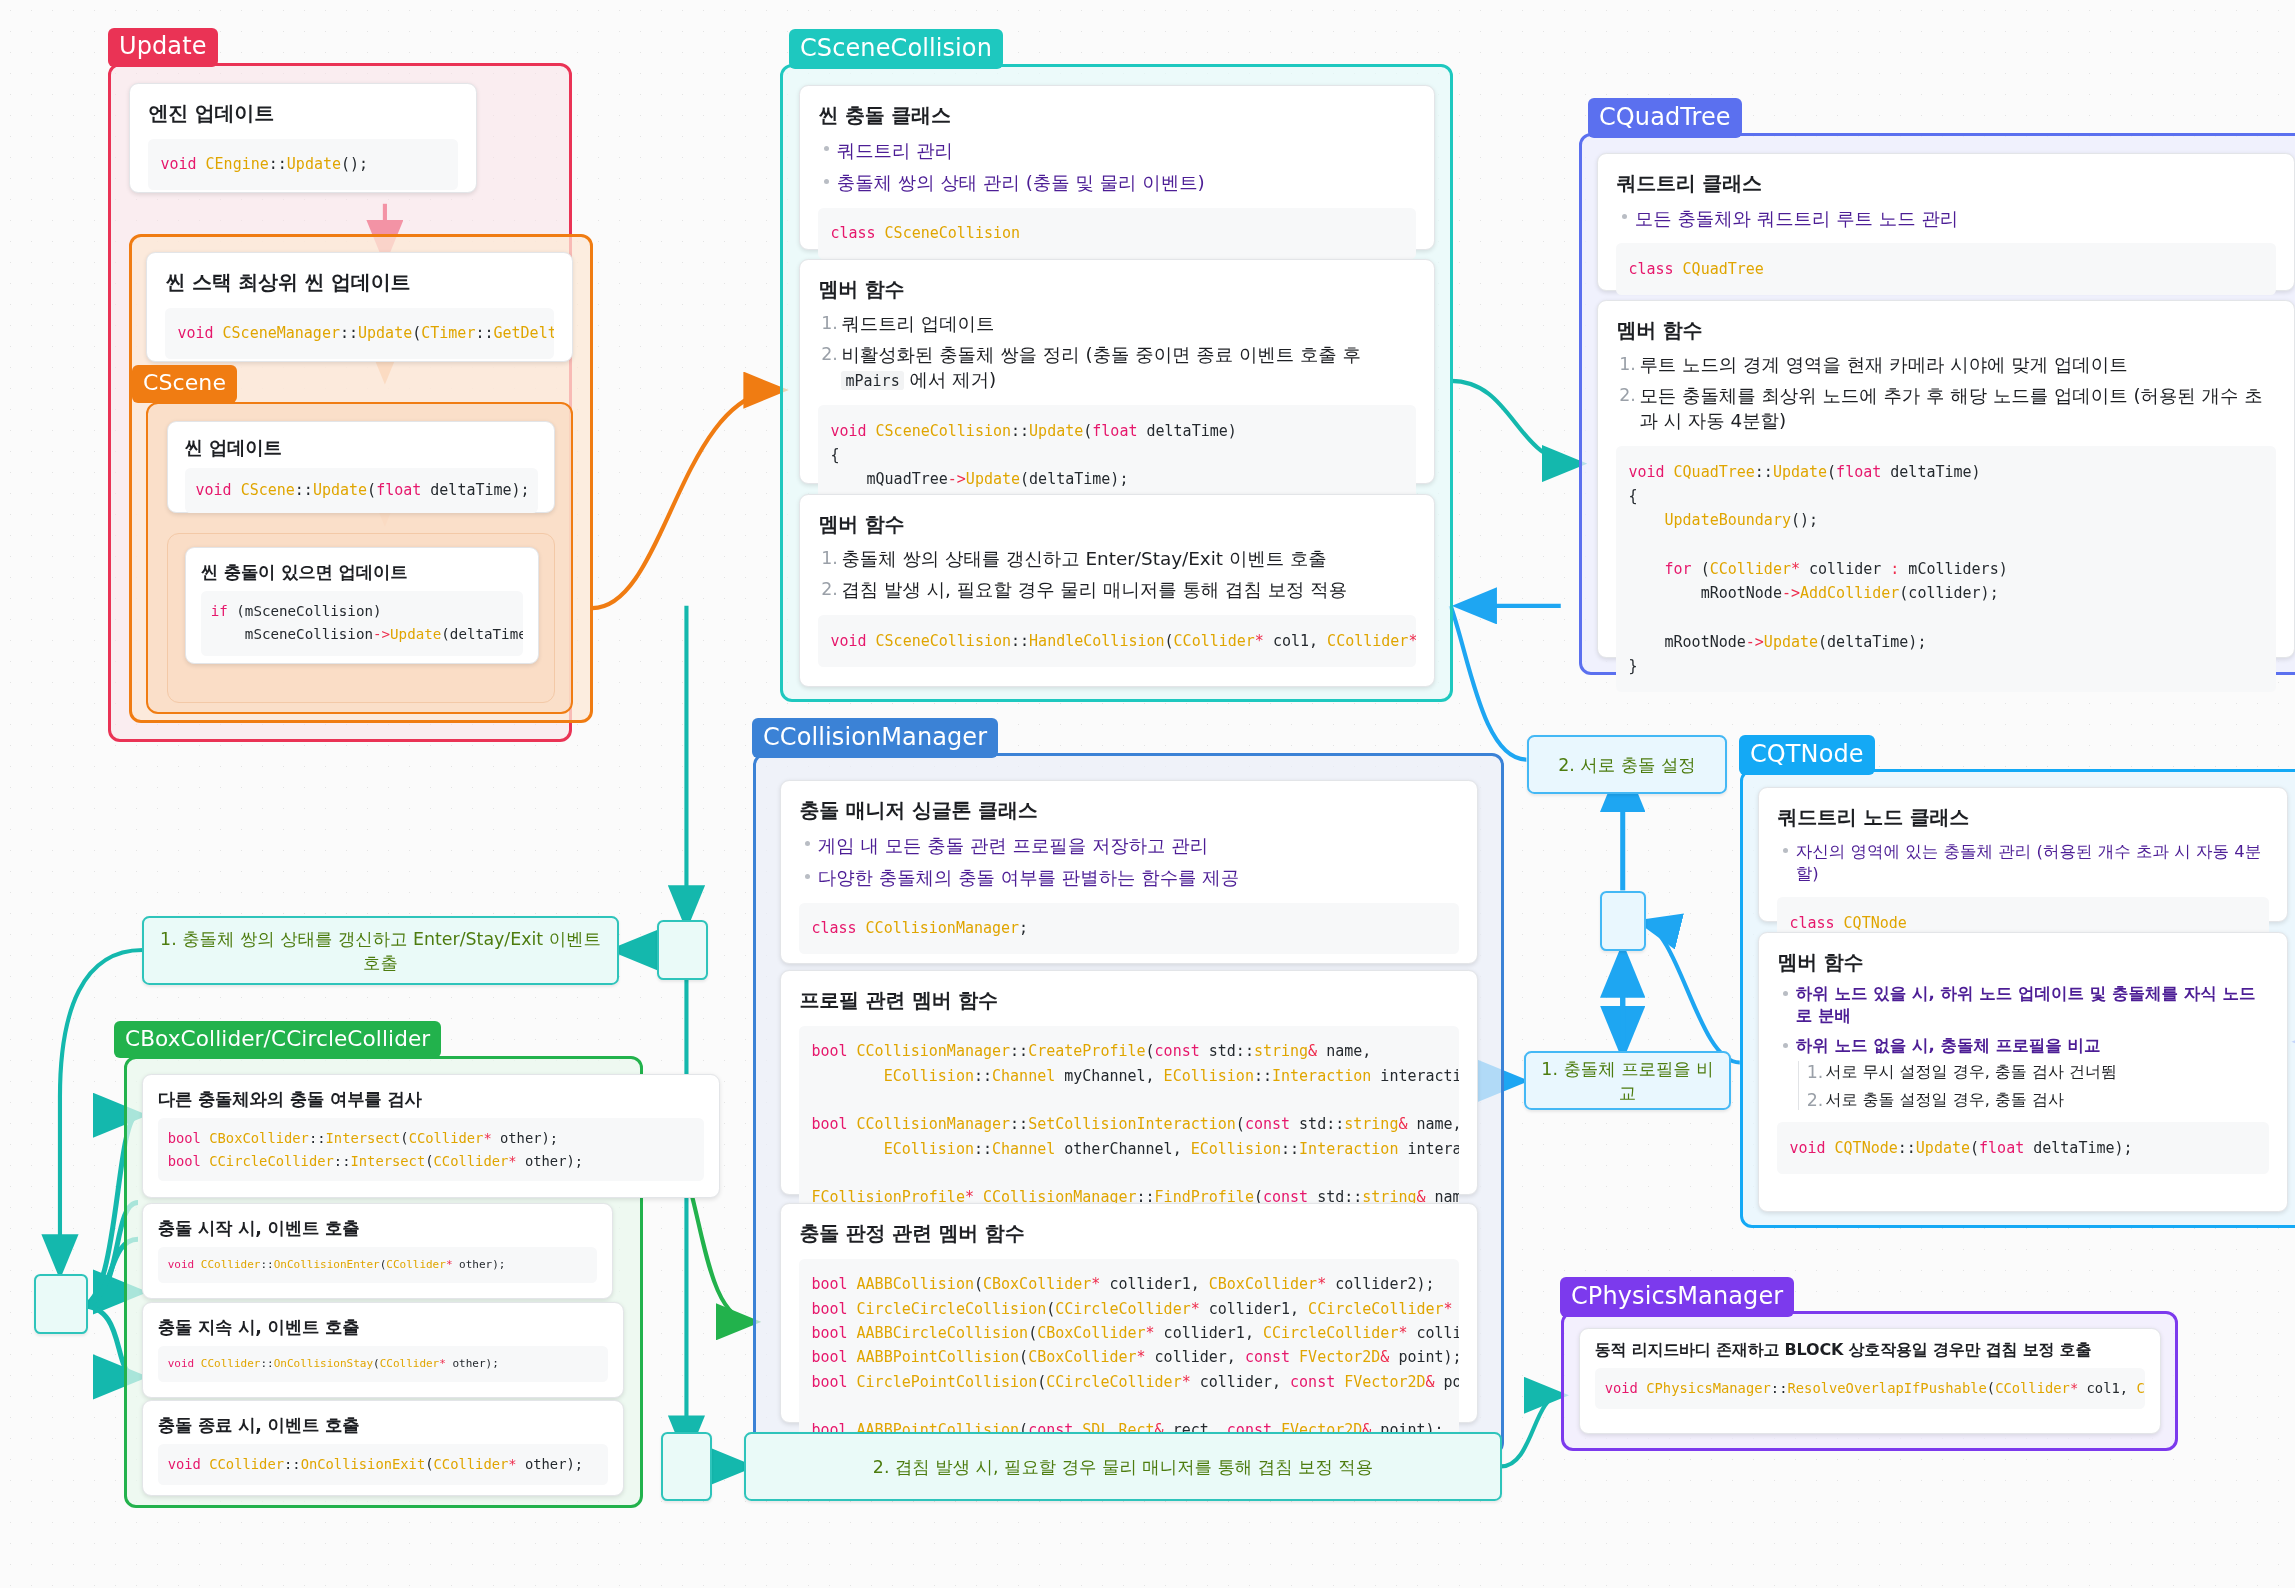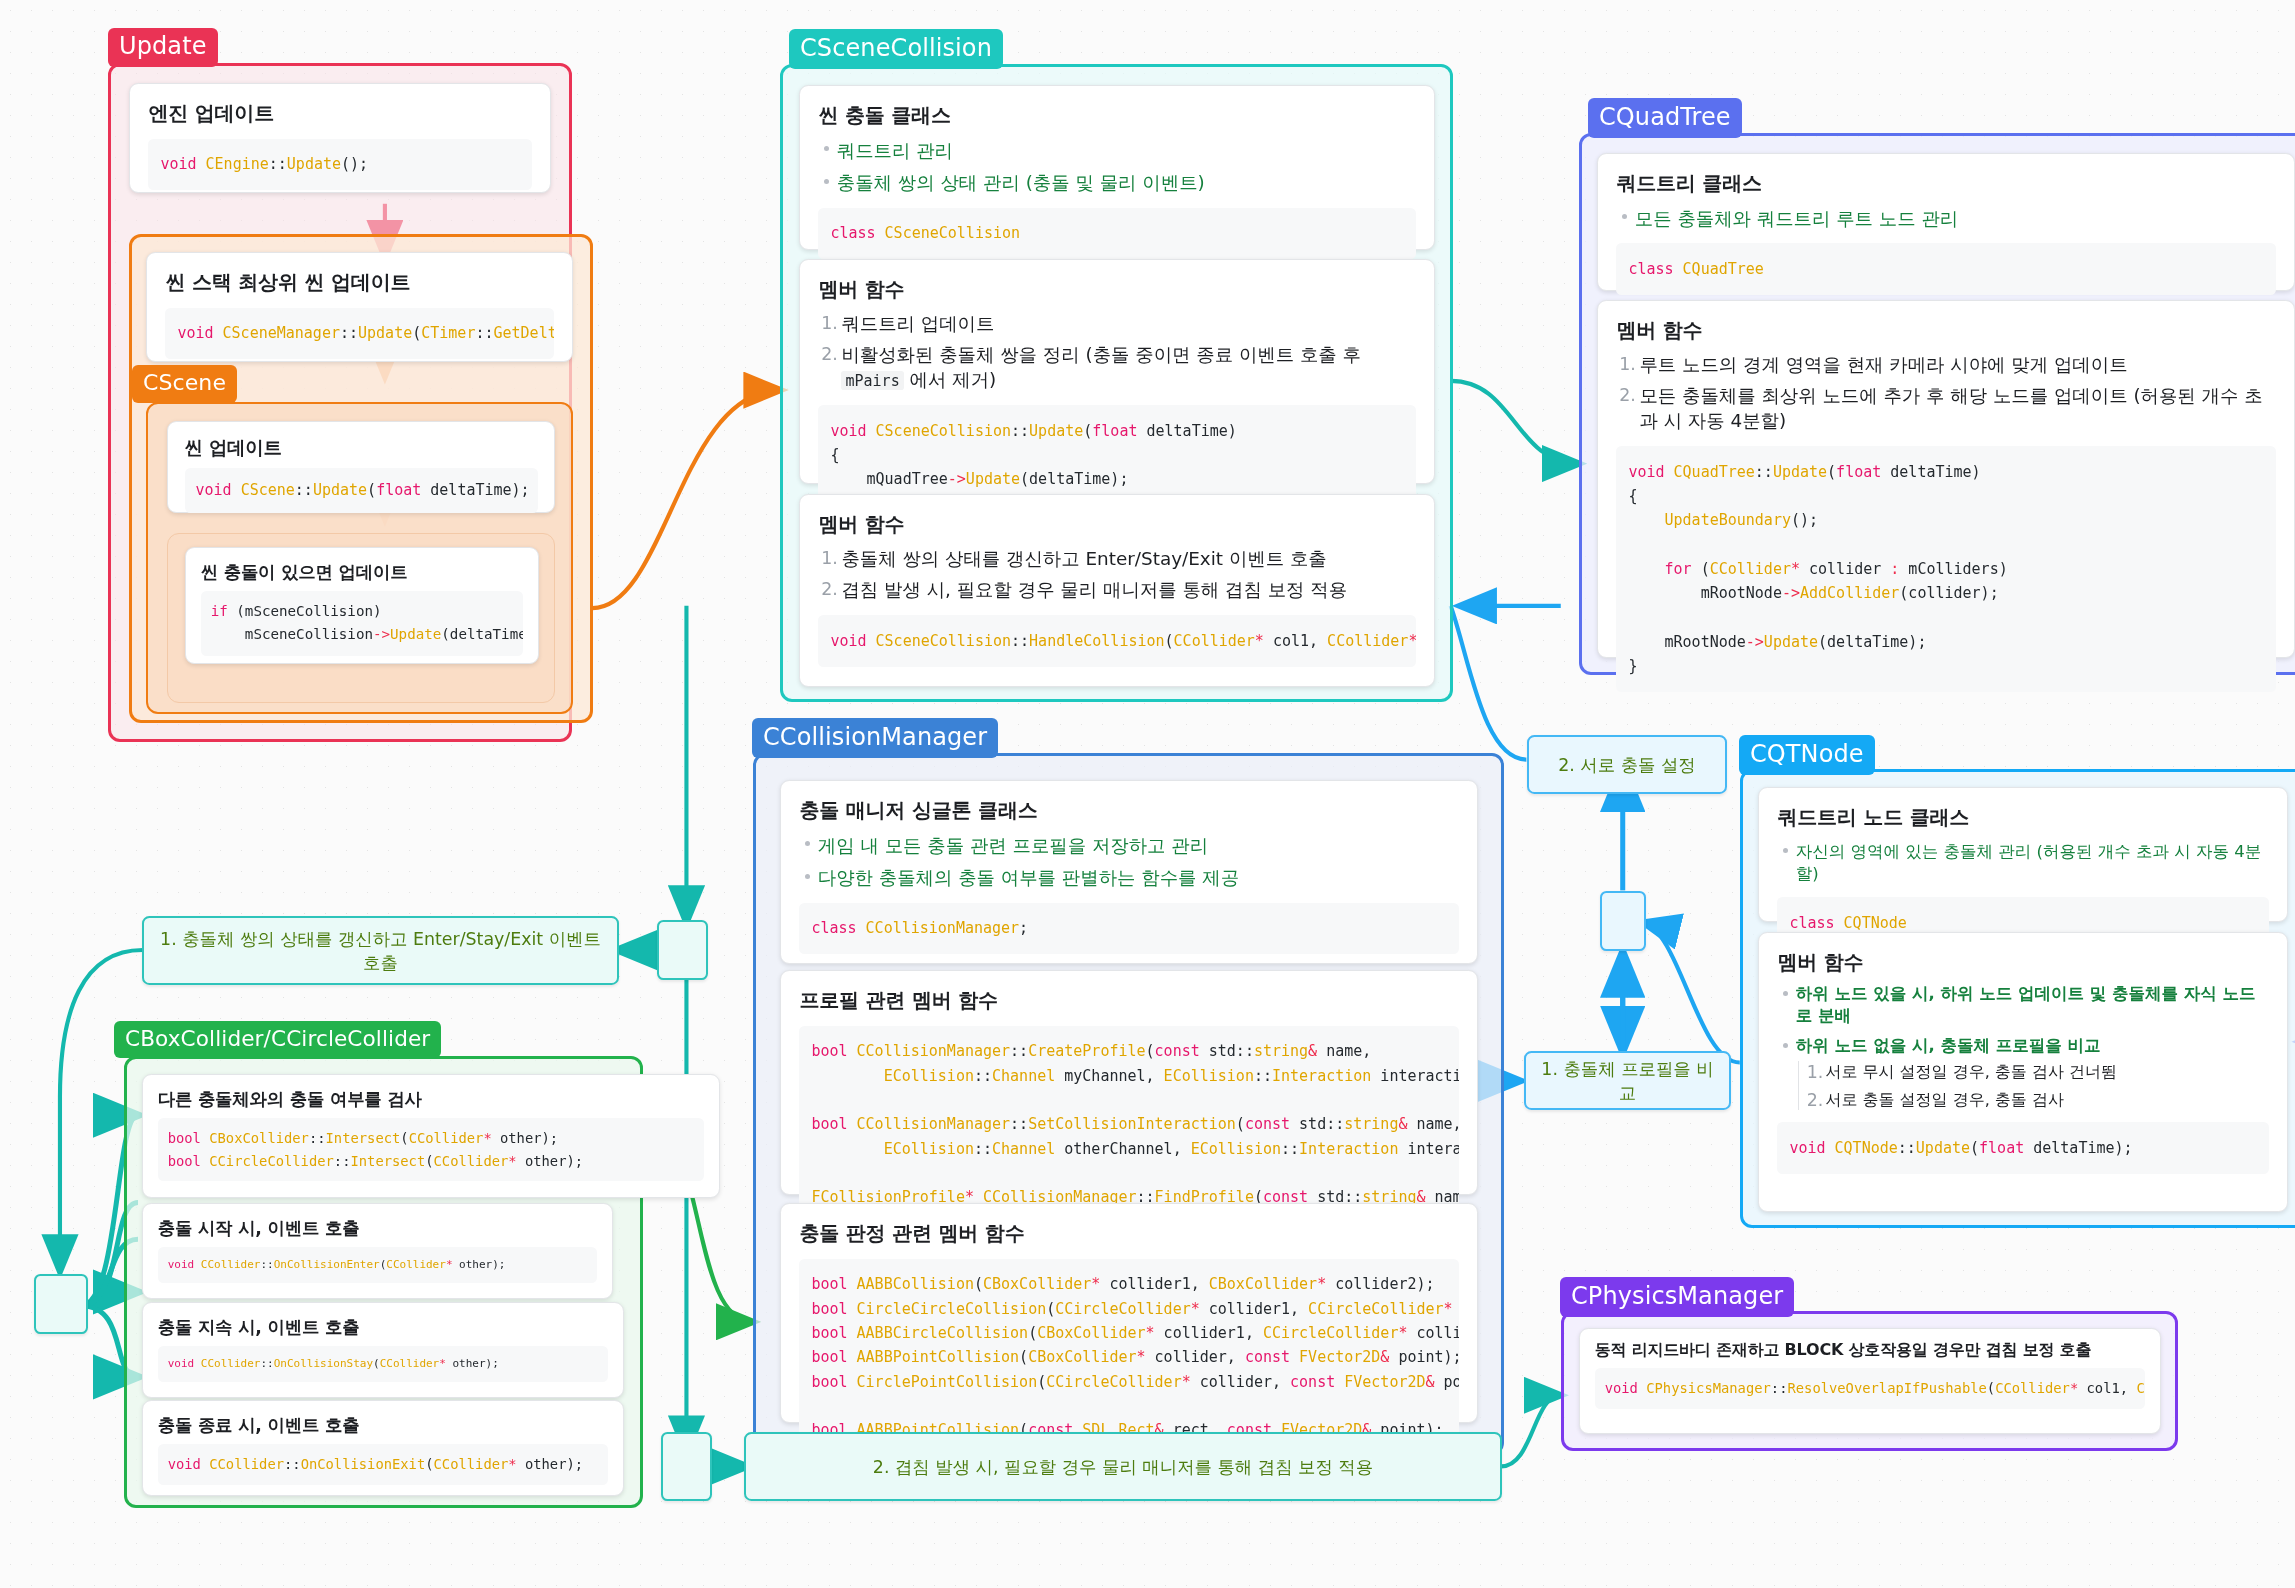--- a/index.html
+++ b/index.html
@@ -25,21 +25,21 @@
   .card{
     position:absolute;background:#ffffff;border:1.4px solid #e3e5e8;border-radius:9.2px;
     box-shadow:0 1.8px 4.1px rgba(0,0,0,.10);box-sizing:border-box;
     padding:15.6px 18.4px 15.6px 18.4px;
   }
   .card h3{
     margin:0 0 2.8px 0;font-size:20px;font-weight:bold;color:#1d1f23;letter-spacing:-0.2px;
   }
   .bullets{margin:10px 0 2.8px 0;padding:0;list-style:none;}
   .bullets li{
-    position:relative;padding-left:18.4px;font-size:18.4px;color:#15803d;margin-bottom:7.3px;line-height:1.35;
+    position:relative;padding-left:18.4px;font-size:18.4px;color:#4c1d95;margin-bottom:7.3px;line-height:1.35;
   }
   .bullets li:before{
     content:"";position:absolute;left:5.5px;top:7.8px;width:5px;height:5px;border-radius:50%;background:#b9bdc4;
   }
   .bullets.bold li{font-weight:bold;}
   ol.numlist{margin:9.2px 0 2.8px 0;padding-left:0;list-style:none;counter-reset:n;}
   ol.numlist li{
     position:relative;padding-left:23px;font-size:18.4px;color:#1d1f23;margin-bottom:6.4px;line-height:1.35;counter-increment:n;
   }
   ol.numlist li:before{
@@ -143,21 +143,21 @@
 
     <path d="M3195,2355 L3310,2355" stroke="#1ea6f2" stroke-width="11" fill="none" marker-end="url(#ah-sky)"></path>
 
     <path d="M5020,2280 C4400,2290 3400,1380 3180,1330" stroke="#1ea6f2" stroke-width="0" fill="none"></path>
     <path d="M3400,1320 L3180,1320" stroke="#1ea6f2" stroke-width="9" fill="none" marker-end="url(#ah-sky)"></path>
   </svg>
 
   <div class="group" style="left:108px;top:63px;width:464px;height:679px;border-color:#ea3355;background:rgba(250,226,231,.55);"></div>
   <div class="group-label" style="left:108px;top:27.5px;background:#ea3355;">Update</div>
 
-  <div class="card" style="left:129px;top:83px;width:422px;height:110px;">
+  <div class="card" style="left:129px;top:83px;width:348px;height:110px;">
     <h3>엔진 업데이트</h3>
     <div class="code"><span class="kw">void</span> <span class="cls">CEngine</span>::<span class="fn">Update</span>();</div>
   </div>
 
   <div class="group" style="left:129px;top:234px;width:464px;height:489px;border-color:#f07c12;background:rgba(252,232,214,.75);"></div>
 
   <div class="card" style="left:146px;top:252px;width:427px;height:110px;">
     <h3>씬 스택 최상위 씬 업데이트</h3>
     <div class="code"><span class="kw">void</span> <span class="cls">CSceneManager</span>::<span class="fn">Update</span>(<span class="cls">CTimer</span>::<span class="fn">GetDeltaTime</span>());</div>
   </div>

